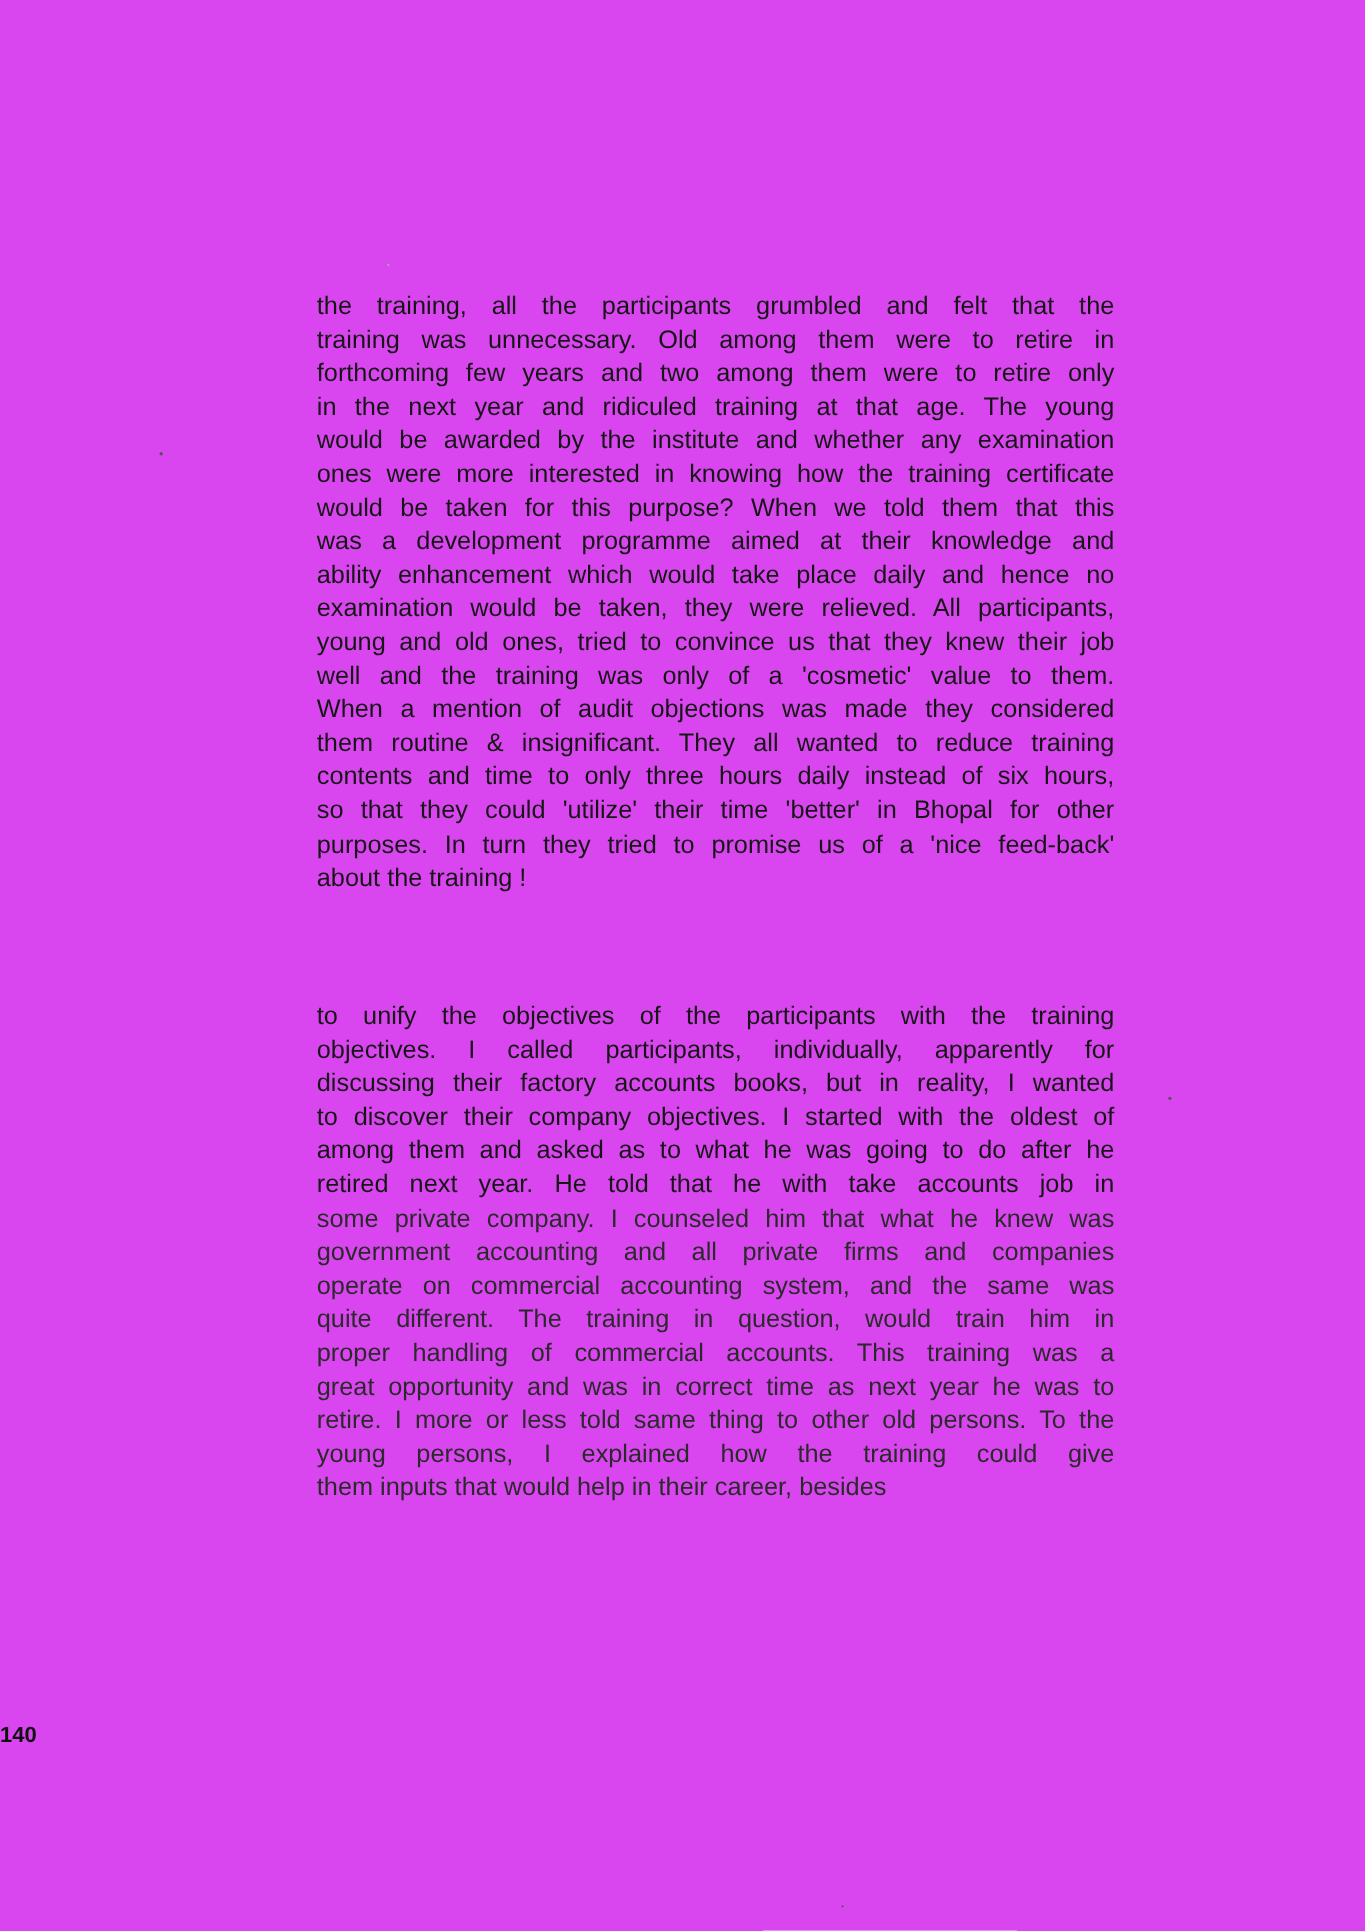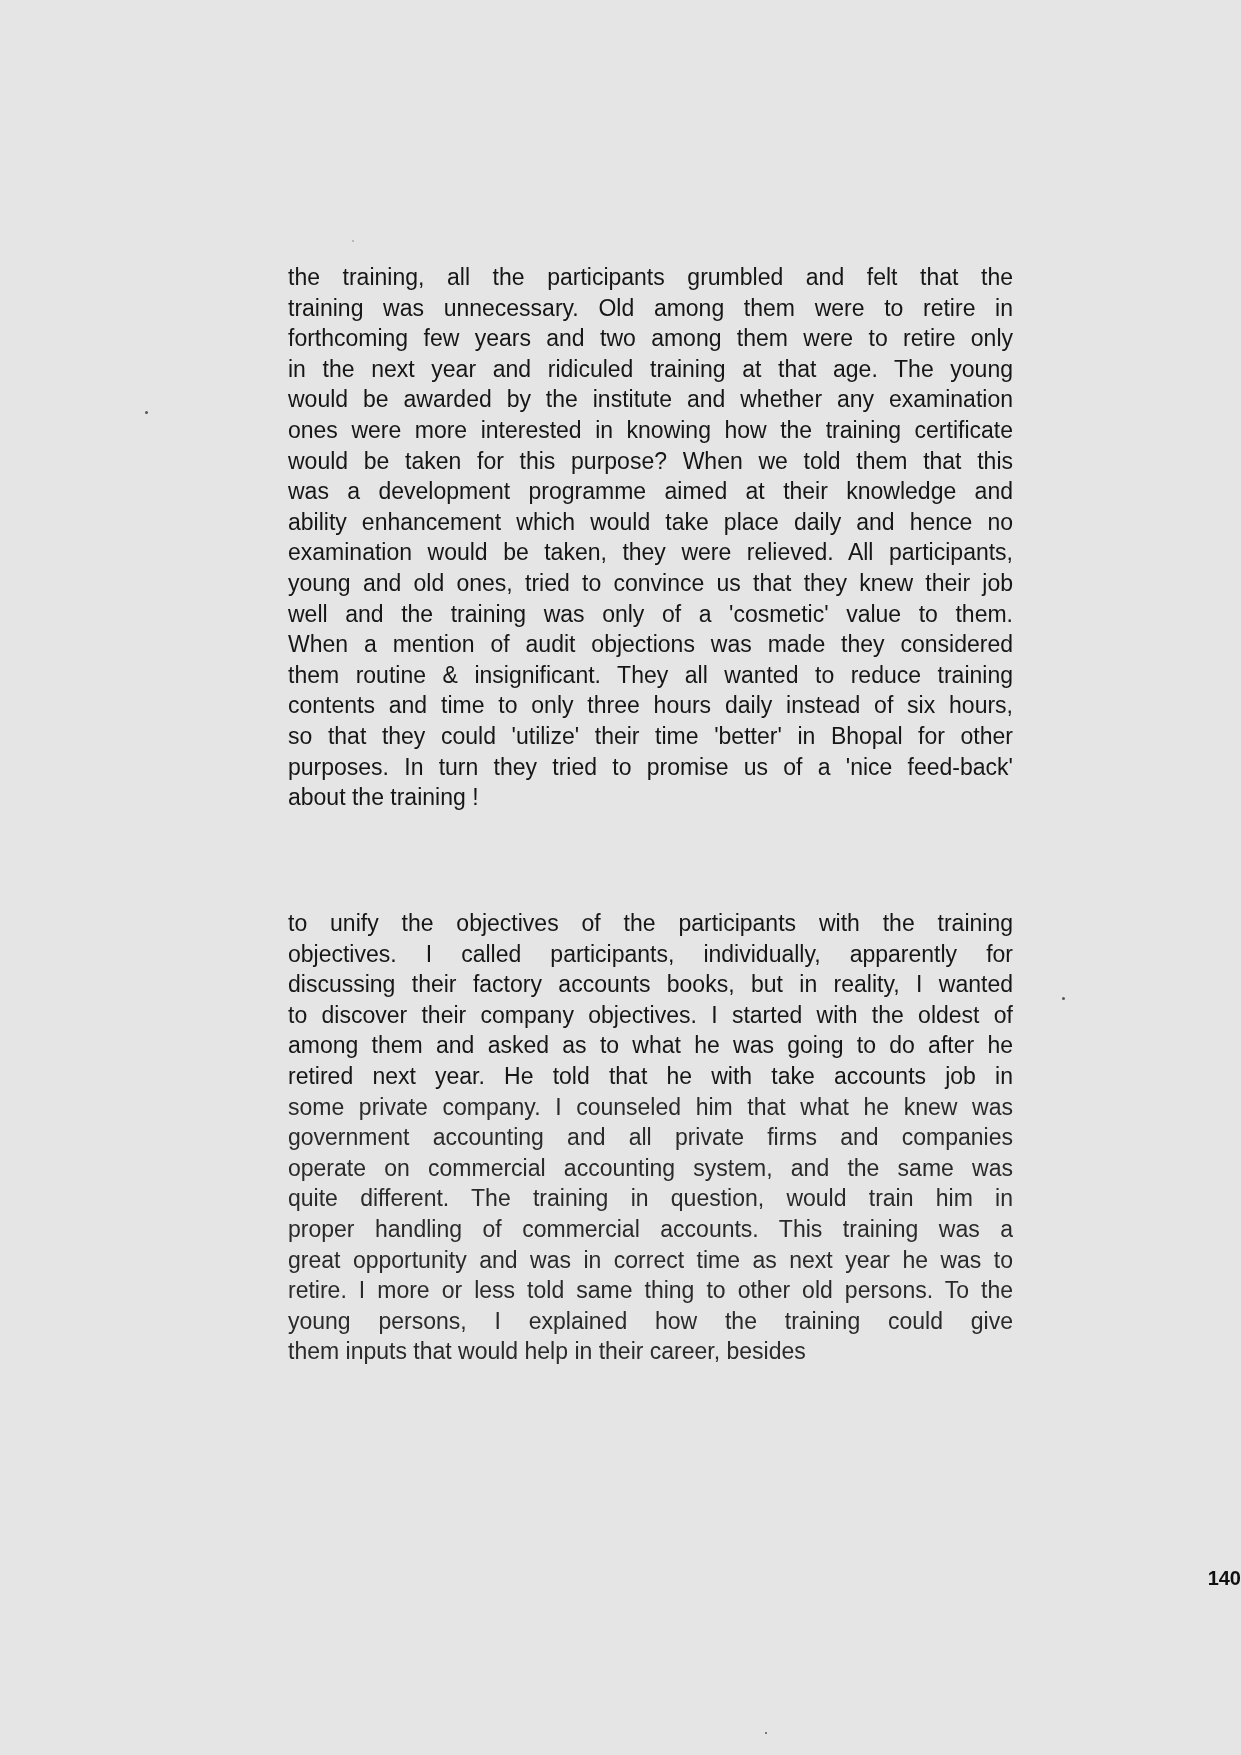--- a/index.html
+++ b/index.html
@@ -1,30 +1,30 @@
 <!DOCTYPE html>
 <html><head>
 <meta charset="utf-8">
 <style>
   html, body { margin: 0; padding: 0; background: #ffffff; }
   body { width: 1241px; height: 1755px; position: relative; overflow: hidden; }
-  .page { position: absolute; left: 0; top: 0; width: 1241px; height: 1755px; background: #e5e5e5; }
+  .page { position: absolute; left: 0; top: 0; width: 1241px; height: 1755px; background: #d946ef; }
   .text-block {
     position: absolute; left: 288px; width: 725px;
     font-family: "Liberation Sans Narrow", "Liberation Sans", sans-serif;
     font-size: 23px; line-height: 30.6px; color: #161616;
     letter-spacing: 0px;
   }
   .line { display: block; text-align: justify; text-align-last: justify; white-space: nowrap; height: 30.6px; }
   .line.last { text-align-last: left; }
   .p1 { top: 262px; }
   .p2 { top: 908px; }
   .p2 .line.faded { color: #2a2a2a; }
   .page-number {
-    position: absolute; left: 0; width: 1241px; top: 1567px; text-align: right;
+    position: absolute; left: 0; width: 1241px; top: 1567px; text-align: left;
     font-family: "Liberation Sans", sans-serif; font-weight: bold; font-size: 20px; color: #111;
   }
   .speck { position: absolute; width: 3px; height: 3px; background: #555; border-radius: 50%; }
 </style>
 </head>
 <body>
 
 <div class="page">
   <div class="text-block p1" id="para1">
       <span class="line">the training, all the participants grumbled and felt that the</span>

